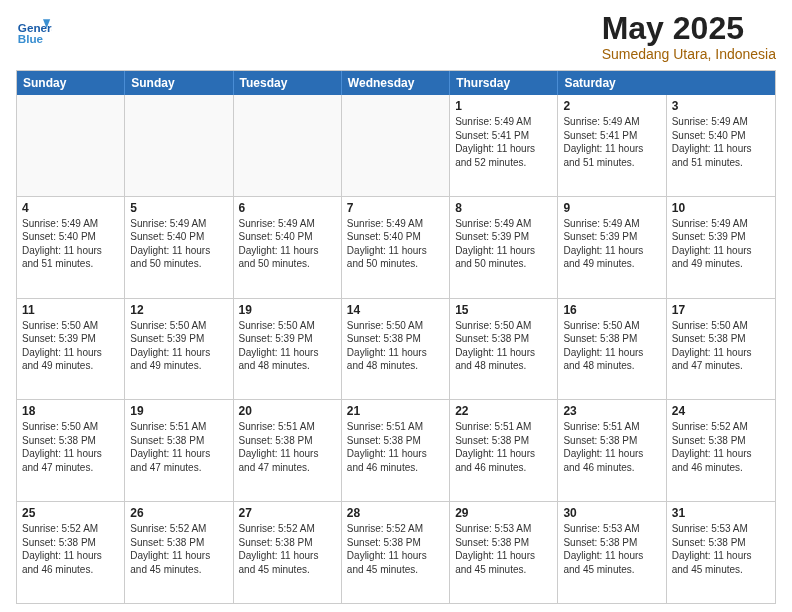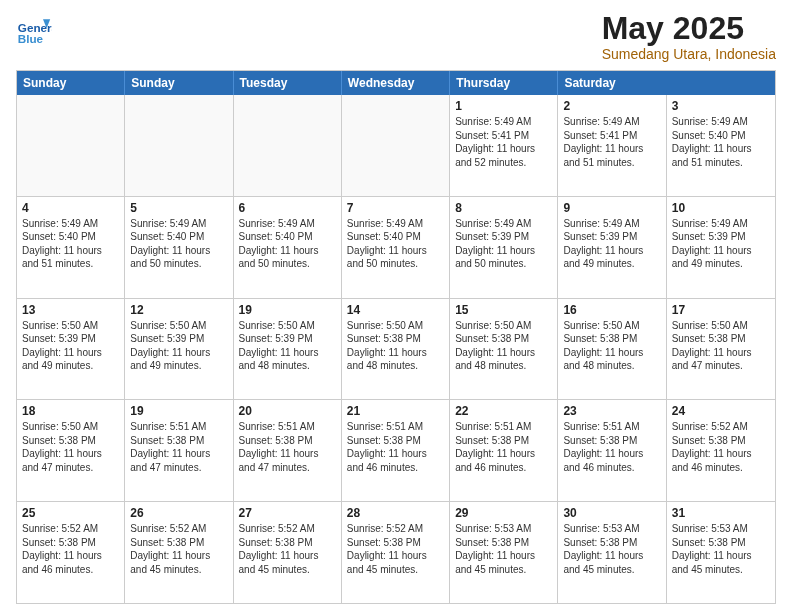--- a/index.html
+++ b/index.html
@@ -171,21 +171,21 @@
         <div class="day-num">9</div>
         <div class="cell-info">Sunrise: 5:49 AM<br>Sunset: 5:39 PM<br>Daylight: 11 hours and 49 minutes.</div>
       </div>
           <div class="cal-cell">
         <div class="day-num">10</div>
         <div class="cell-info">Sunrise: 5:49 AM<br>Sunset: 5:39 PM<br>Daylight: 11 hours and 49 minutes.</div>
       </div>
         </div>
         <div class="cal-row">
           <div class="cal-cell">
-        <div class="day-num">13</div>
+        <div class="day-num">11</div>
         <div class="cell-info">Sunrise: 5:50 AM<br>Sunset: 5:39 PM<br>Daylight: 11 hours and 49 minutes.</div>
       </div>
           <div class="cal-cell">
         <div class="day-num">12</div>
         <div class="cell-info">Sunrise: 5:50 AM<br>Sunset: 5:39 PM<br>Daylight: 11 hours and 49 minutes.</div>
       </div>
           <div class="cal-cell">
         <div class="day-num">19</div>
         <div class="cell-info">Sunrise: 5:50 AM<br>Sunset: 5:39 PM<br>Daylight: 11 hours and 48 minutes.</div>
       </div>

